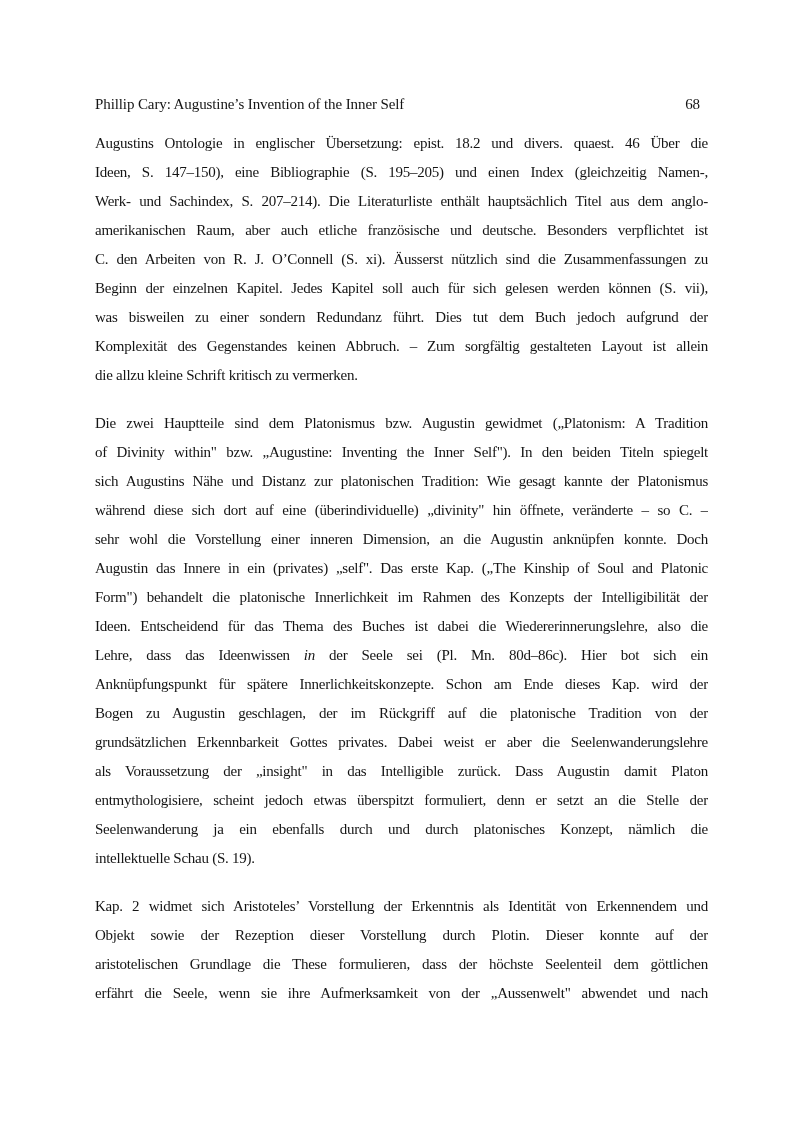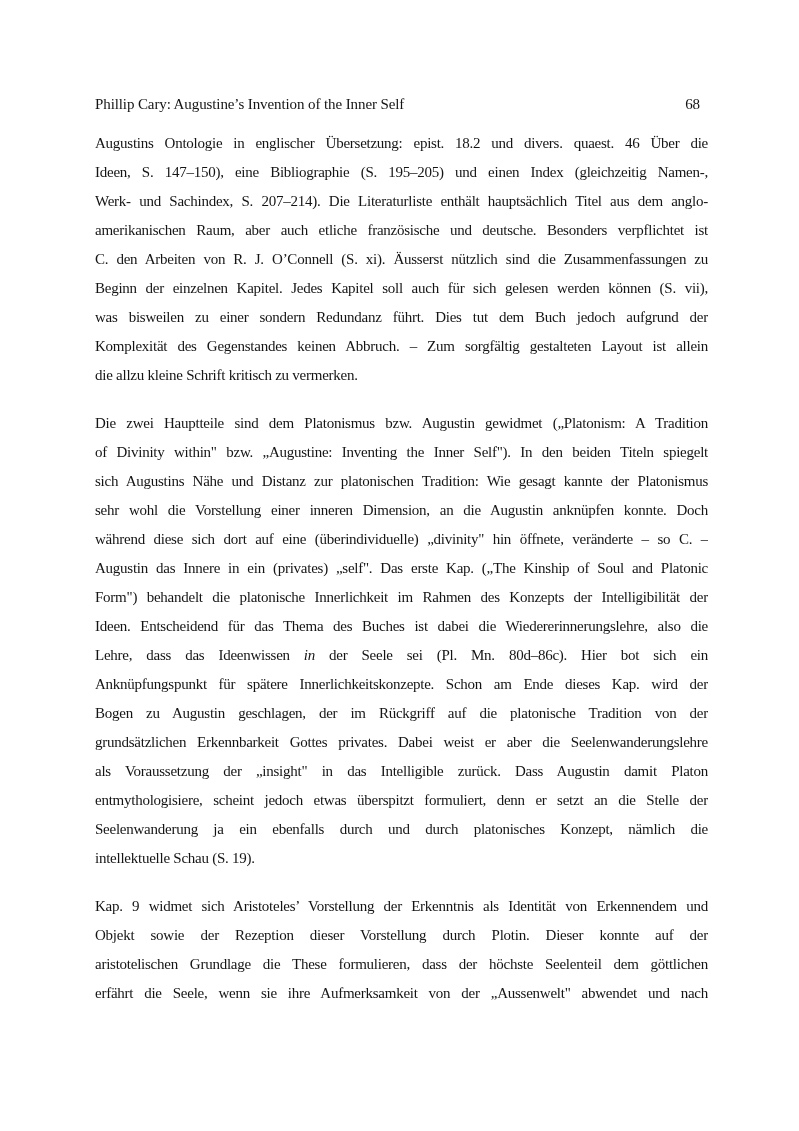--- a/index.html
+++ b/index.html
@@ -76,35 +76,35 @@
           <div class="line">C. den Arbeiten von R. J. O’Connell (S. xi). Äusserst nützlich sind die Zusammenfassungen zu</div>
           <div class="line">Beginn der einzelnen Kapitel. Jedes Kapitel soll auch für sich gelesen werden können (S. vii),</div>
           <div class="line">was bisweilen zu einer sondern Redundanz führt. Dies tut dem Buch jedoch aufgrund der</div>
           <div class="line">Komplexität des Gegenstandes keinen Abbruch. – Zum sorgfältig gestalteten Layout ist allein</div>
           <div class="line line-flush">die allzu kleine Schrift kritisch zu vermerken.</div>
         </div>
         <div class="paragraph">
           <div class="line">Die zwei Hauptteile sind dem Platonismus bzw. Augustin gewidmet („Platonism: A Tradition</div>
           <div class="line">of Divinity within" bzw. „Augustine: Inventing the Inner Self"). In den beiden Titeln spiegelt</div>
           <div class="line">sich Augustins Nähe und Distanz zur platonischen Tradition: Wie gesagt kannte der Platonismus</div>
+          <div class="line">während diese sich dort auf eine (überindividuelle) „divinity" hin öffnete, veränderte – so C. –</div>
           <div class="line">sehr wohl die Vorstellung einer inneren Dimension, an die Augustin anknüpfen konnte. Doch</div>
-          <div class="line">während diese sich dort auf eine (überindividuelle) „divinity" hin öffnete, veränderte – so C. –</div>
           <div class="line">Augustin das Innere in ein (privates) „self". Das erste Kap. („The Kinship of Soul and Platonic</div>
           <div class="line">Form") behandelt die platonische Innerlichkeit im Rahmen des Konzepts der Intelligibilität der</div>
           <div class="line">Ideen. Entscheidend für das Thema des Buches ist dabei die Wiedererinnerungslehre, also die</div>
           <div class="line"><span>Lehre, dass das Ideenwissen </span><em>in</em><span> der Seele sei (Pl. Mn. 80d–86c). Hier bot sich ein</span></div>
           <div class="line">Anknüpfungspunkt für spätere Innerlichkeitskonzepte. Schon am Ende dieses Kap. wird der</div>
           <div class="line">Bogen zu Augustin geschlagen, der im Rückgriff auf die platonische Tradition von der</div>
           <div class="line">grundsätzlichen Erkennbarkeit Gottes privates. Dabei weist er aber die Seelenwanderungslehre</div>
           <div class="line">als Voraussetzung der „insight" in das Intelligible zurück. Dass Augustin damit Platon</div>
           <div class="line">entmythologisiere, scheint jedoch etwas überspitzt formuliert, denn er setzt an die Stelle der</div>
           <div class="line">Seelenwanderung ja ein ebenfalls durch und durch platonisches Konzept, nämlich die</div>
           <div class="line line-flush">intellektuelle Schau (S. 19).</div>
         </div>
         <div class="paragraph">
-          <div class="line">Kap. 9 widmet sich Aristoteles’ Vorstellung der Erkenntnis als Identität von Erkennendem und</div>
+          <div class="line">Kap. 2 widmet sich Aristoteles’ Vorstellung der Erkenntnis als Identität von Erkennendem und</div>
           <div class="line">Objekt sowie der Rezeption dieser Vorstellung durch Plotin. Dieser konnte auf der</div>
           <div class="line">aristotelischen Grundlage die These formulieren, dass der höchste Seelenteil dem göttlichen</div>
           <div class="line">erfährt die Seele, wenn sie ihre Aufmerksamkeit von der „Aussenwelt" abwendet und nach</div>
         </div>
       </div>
   </div>
 </div>
 
 </body></html>

